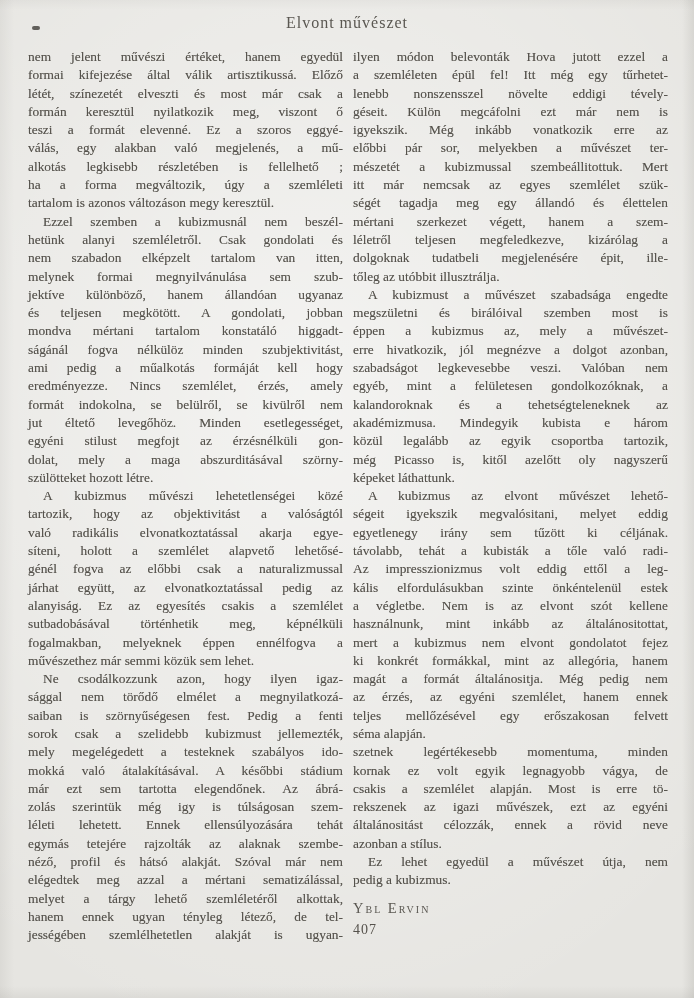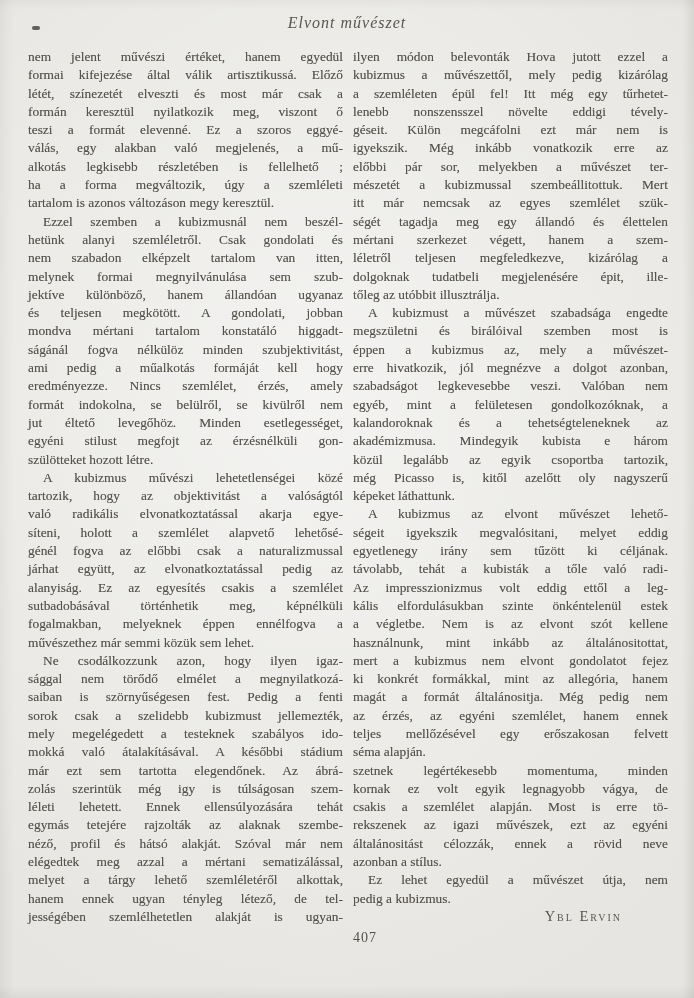--- a/index.html
+++ b/index.html
@@ -25,21 +25,20 @@
       linear-gradient(to top, rgba(120,118,112,0.10) 0px, rgba(120,118,112,0) 12px),
       #e6e5e1;
     color: #53504a;
   }
   .running-header {
     position: absolute;
     top: 14px;
     left: 0;
     width: 100%;
     text-align: center;
-    font-style: italic;
     font-size: 16px;
     letter-spacing: 1px;
     color: #5a5751;
   }
   .ink-speck {
     position: absolute;
     left: 32px;
     top: 26px;
     width: 8px;
     height: 4px;
@@ -74,23 +73,23 @@
     text-shadow: 0 0 0.6px rgba(85,82,76,0.45);
   }
   .line.para-end {
     text-align-last: left;
   }
   .line.indent {
     text-indent: 15px;
     font-family: Liberation Serif, serif;
   }
   .signature-row {
-    margin-top: 0;
+    margin-top: 10px;
     padding-right: 46px;
-    text-align: right;
+    text-align: left;
     font-variant: small-caps;
     letter-spacing: 2px;
     font-size: 14.5px;
     color: #5a5751;
   }
   .page-number {
     margin-top: 5px;
     padding-right: 28px;
     font-size: 14px;
     letter-spacing: 1px;
@@ -126,20 +125,21 @@
           <div class="line">melynek formai megnyilvánulása sem szub-</div>
           <div class="line">jektíve különböző, hanem állandóan ugyanaz</div>
           <div class="line">és teljesen megkötött. A gondolati, jobban</div>
           <div class="line">mondva mértani tartalom konstatáló higgadt-</div>
           <div class="line">ságánál fogva nélkülöz minden szubjektivitást,</div>
           <div class="line">ami pedig a műalkotás formáját kell hogy</div>
           <div class="line">eredményezze. Nincs szemlélet, érzés, amely</div>
           <div class="line">formát indokolna, se belülről, se kivülről nem</div>
           <div class="line">jut éltető levegőhöz. Minden esetlegességet,</div>
           <div class="line">egyéni stilust megfojt az érzésnélküli gon-</div>
+          <div class="line">dolat, mely a maga abszurditásával szörny-</div>
           <div class="line para-end">szülötteket hozott létre.</div>
         </div>
         <div class="paragraph">
           <div class="line indent">A kubizmus művészi lehetetlenségei közé</div>
           <div class="line">tartozik, hogy az objektivitást a valóságtól</div>
           <div class="line">való radikális elvonatkoztatással akarja egye-</div>
           <div class="line">síteni, holott a szemlélet alapvető lehetősé-</div>
           <div class="line">génél fogva az előbbi csak a naturalizmussal</div>
           <div class="line">járhat együtt, az elvonatkoztatással pedig az</div>
           <div class="line">alanyiság. Ez az egyesítés csakis a szemlélet</div>
@@ -162,21 +162,20 @@
           <div class="line">elégedtek meg azzal a mértani sematizálással,</div>
           <div class="line">melyet a tárgy lehető szemléletéről alkottak,</div>
           <div class="line">hanem ennek ugyan tényleg létező, de tel-</div>
           <div class="line">jességében szemlélhetetlen alakját is ugyan-</div>
         </div>
       </div>
     <div class="column" id="col-right">
 
     <div class="paragraph">
           <div class="line">ilyen módon belevonták  Hova jutott ezzel a</div>
-          <div class="line">kubizmus a művészettől, mely pedig kizárólag</div>
           <div class="line">a szemléleten épül fel! Itt még egy tűrhetet-</div>
           <div class="line">lenebb nonszensszel növelte eddigi tévely-</div>
           <div class="line">géseit.  Külön megcáfolni ezt már nem is</div>
           <div class="line">igyekszik.  Még inkább vonatkozik erre az</div>
           <div class="line">előbbi pár sor, melyekben a művészet ter-</div>
           <div class="line">mészetét a kubizmussal szembeállitottuk. Mert</div>
           <div class="line">itt már nemcsak az egyes szemlélet szük-</div>
           <div class="line">ségét tagadja meg egy állandó és élettelen</div>
           <div class="line">mértani szerkezet végett, hanem a szem-</div>
           <div class="line">léletről teljesen megfeledkezve, kizárólag a</div>

